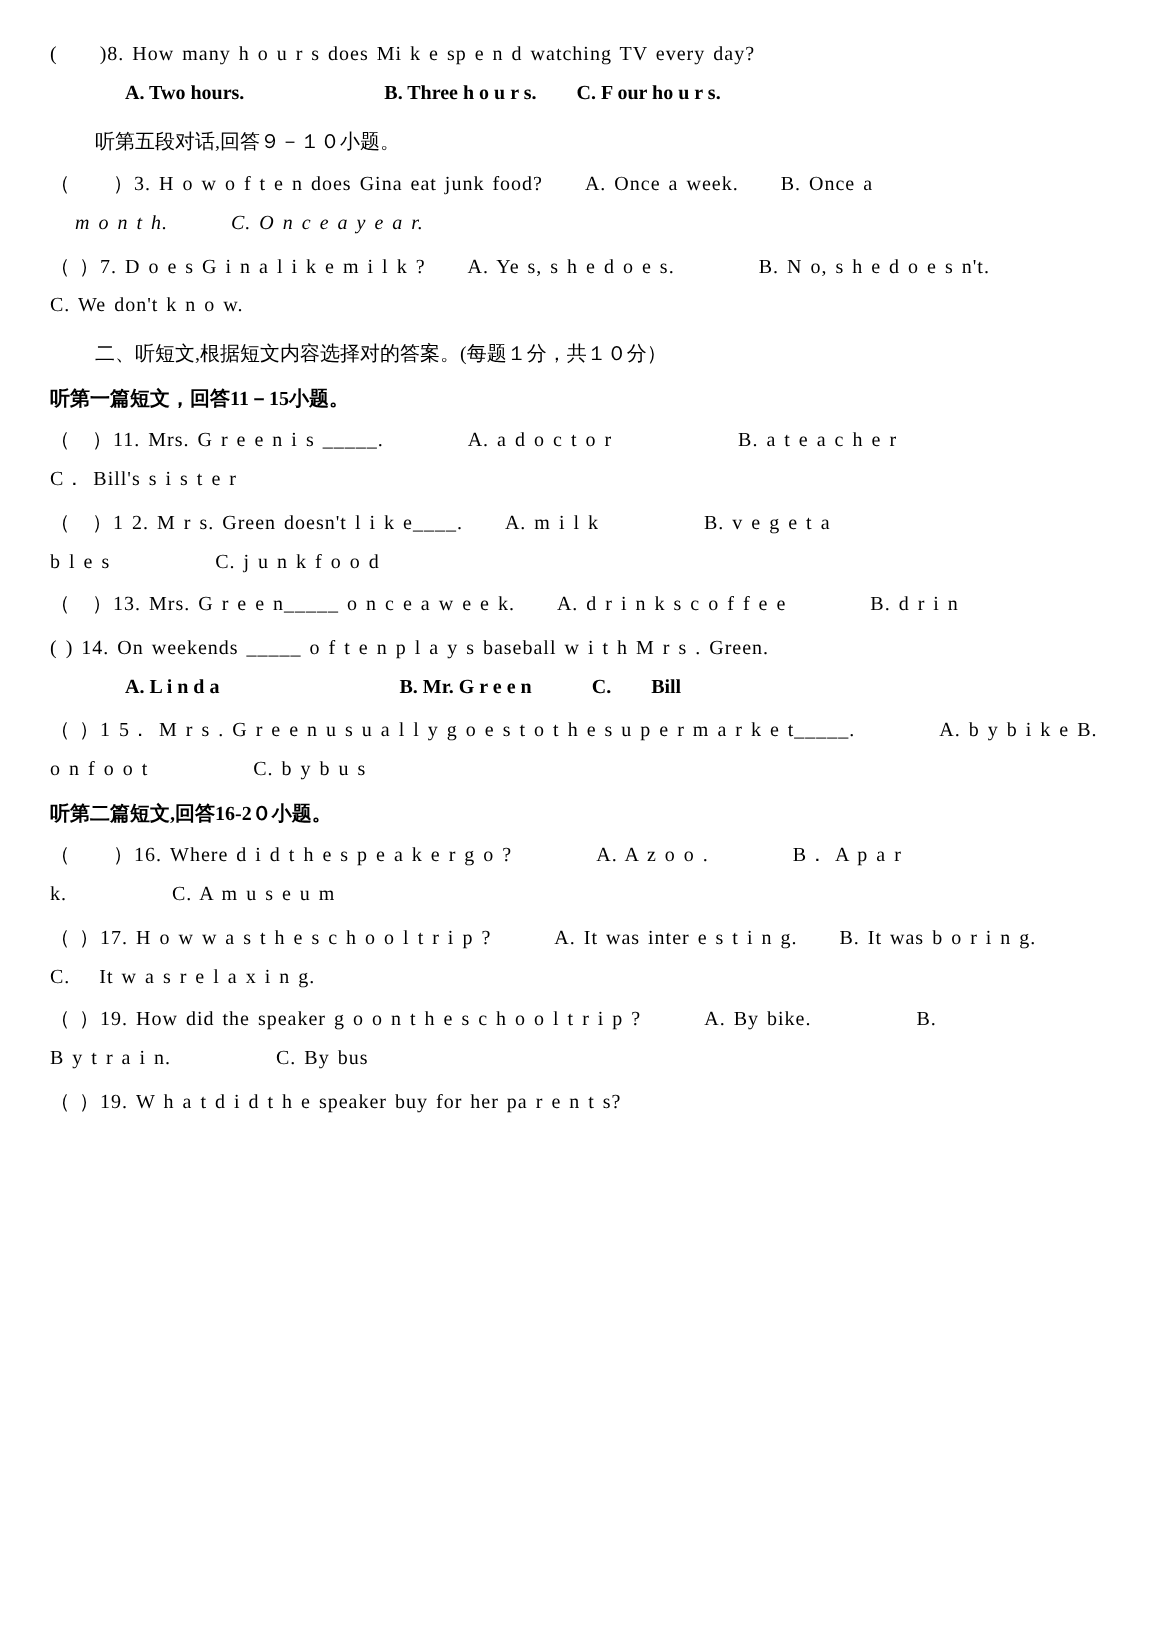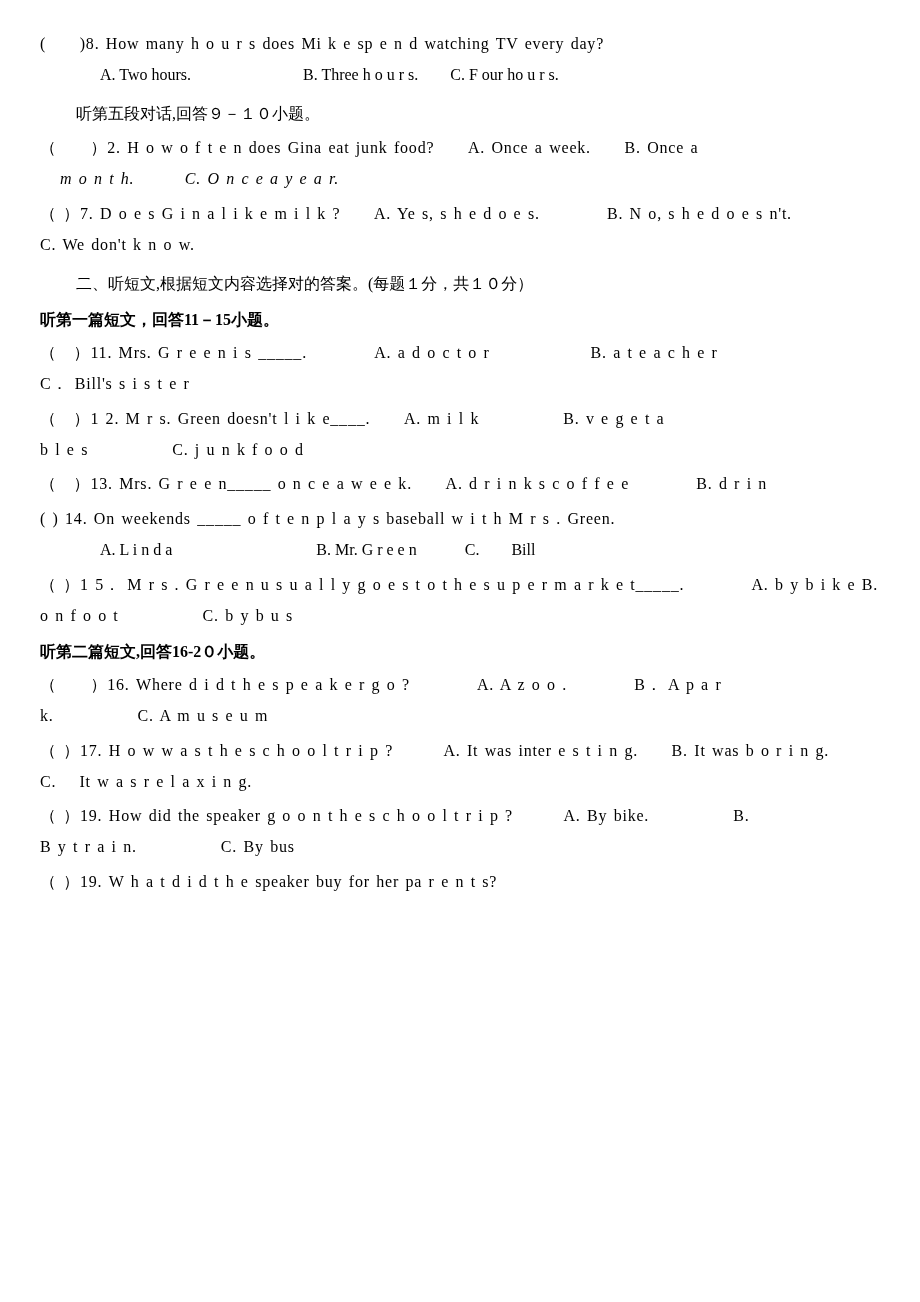--- a/index.html
+++ b/index.html
@@ -23,20 +23,21 @@
     .question-line {
       display: block;
       margin-bottom: 2px;
       letter-spacing: 0.05em;
       word-spacing: 0.1em;
     }
     .indent {
       display: block;
       padding-left: 60px;
       margin-bottom: 2px;
+      font-weight: bold;
     }
     .section-title {
       margin: 10px 0 6px 0;
       font-size: 16px;
       padding-left: 36px;
     }
     .sub-section {
       margin: 8px 0 4px 0;
       font-weight: bold;
     }
@@ -54,21 +55,21 @@
       A. Two   hours.　　　　　　　B.  Three h o u r s.　　C. F our ho u r s.
     </span>
   </div>
 
   <div class="question-block section-title">
     <span>听第五段对话,回答９－１０小题。</span>
   </div>
 
   <div class="question-block">
     <span class="question-line">
-      （　　）2. H o w  o f t e n  does Gina eat junk food?　　A.  Once a week.　　B.  Once  a
+      （　　）3. H o w  o f t e n  does Gina eat junk food?　　A.  Once a week.　　B.  Once  a
     </span>
     <span class="question-line" style="padding-left:20px;font-style:italic;">
       m o n t h.　　　C. O n c e  a  y e a r.
     </span>
   </div>
 
   <div class="question-block">
     <span class="question-line">
       （ ）7.  D o e s   G i n a  l i k e  m i l k ?　　A.  Ye s, s h e  d o e s.　　　　B.  N o, s h e   d o e s n't.
     </span>

